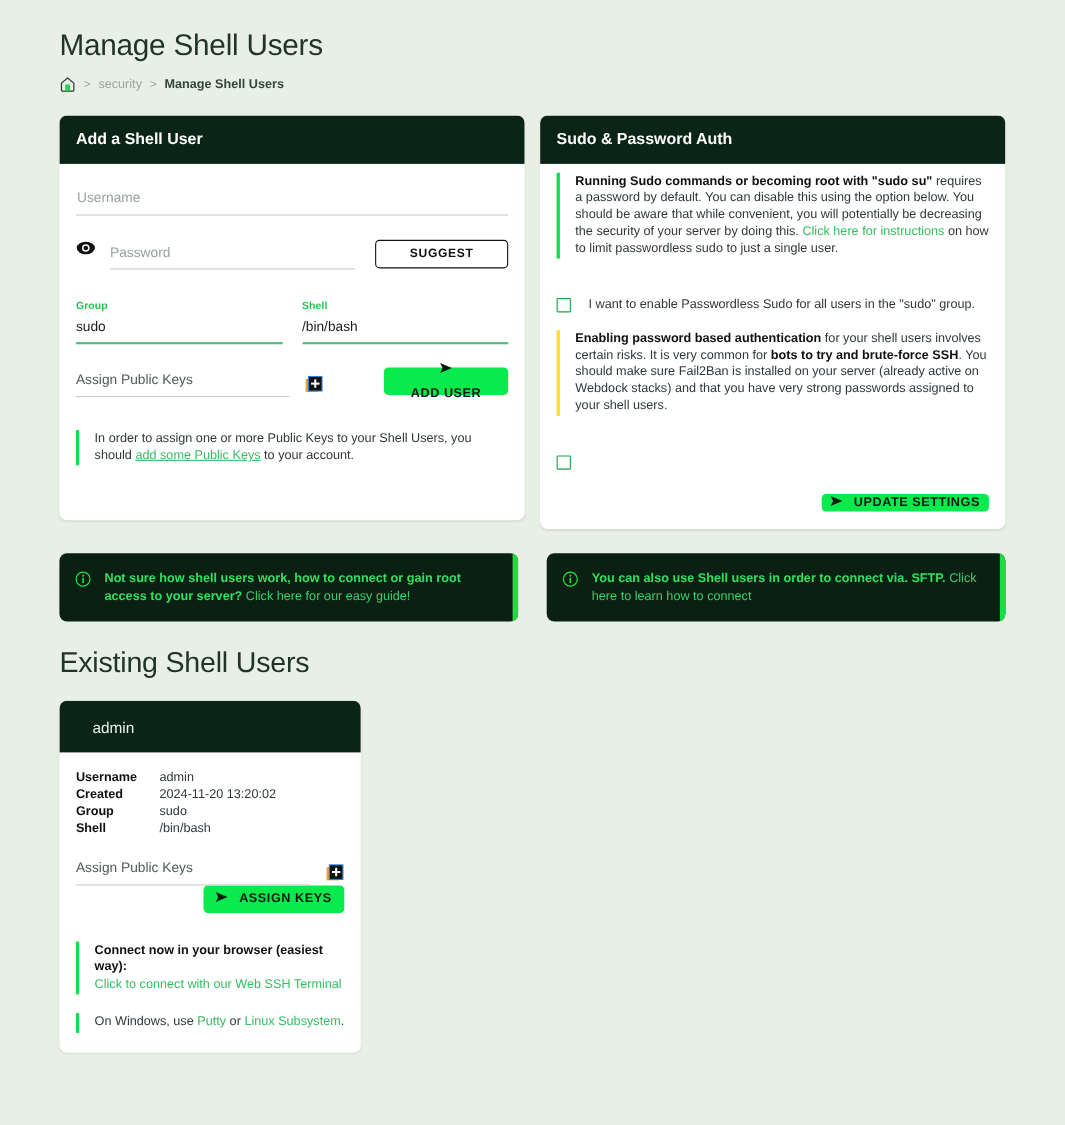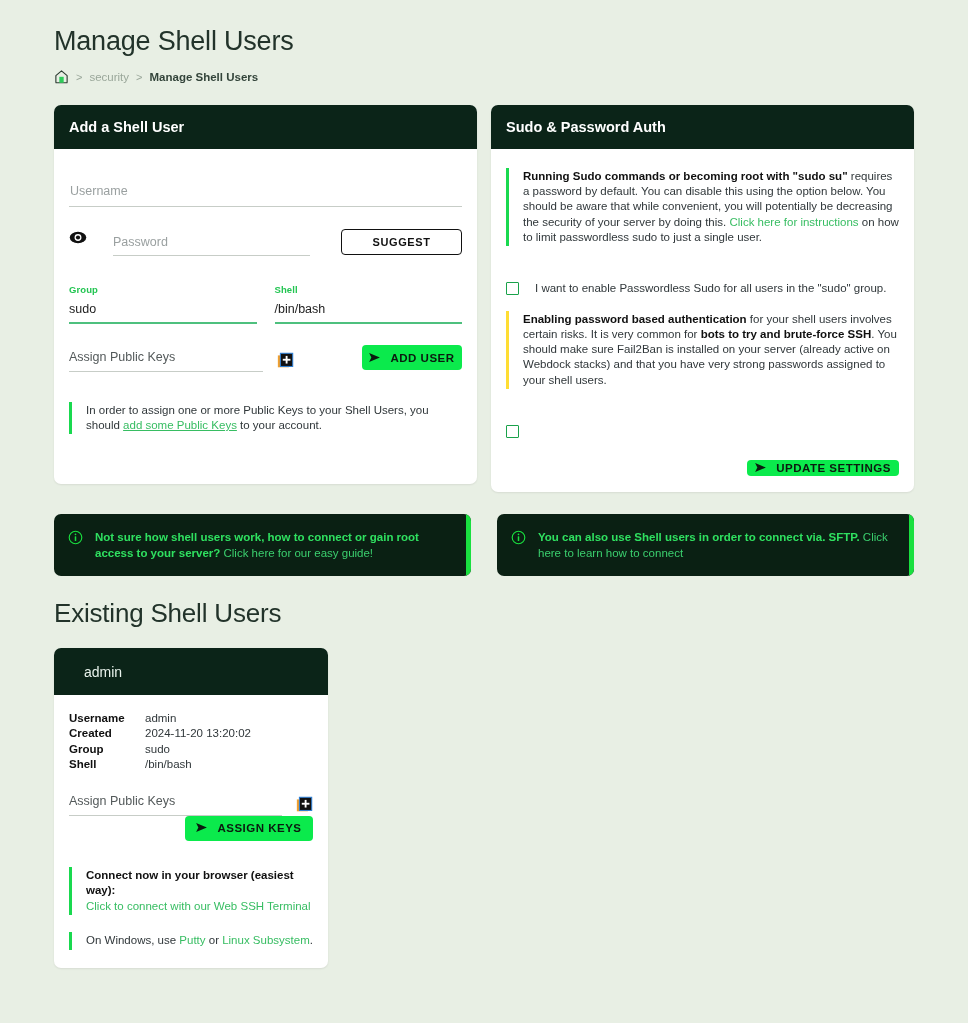--- a/index.html
+++ b/index.html
@@ -42,34 +42,34 @@
     box-shadow: 0 1px 2px rgba(0,0,0,.08);
     overflow: hidden;
   }
   .card-head {
     background: #0b2418;
     color: #ffffff;
     font-size: 14.5px;
     font-weight: bold;
     padding: 14px 15px;
   }
-  .card-body { padding: 19px 15px 16px 15px; }
+  .card-body { padding: 8px 15px 16px 15px; }
 
   
   .field {
     position: relative;
     border-bottom: 1px solid #c7cdc7;
     padding-bottom: 6px;
   }
   .field .ph {
     font-size: 12.5px; color: #9aa0a0;
     display: block; padding: 16px 1px 2px 1px;
   }
   .row-password {
-    display: flex; align-items: flex-end; gap: 13px;
+    display: flex; align-items: flex-end; gap: 0;
     margin-top: 22px;
   }
   .eye-icon { width: 22px; flex: none; margin-bottom: 8px; }
   .pw-field {
     flex: 1 1 auto;
     margin-left: 9px;
     border-bottom: 1px solid #c7cdc7;
     padding-bottom: 5px;
   }
   .pw-field .ph { font-size: 12.5px; color: #9aa0a0; padding: 0 0 2px 0; }
@@ -105,21 +105,21 @@
   .keys-icon { flex: none; margin: 0 0 3px 14px; width: 17px; height: 17px; }
   .btn-green {
     display: inline-flex; align-items: center; justify-content: center;
     gap: 10px;
     background: #0bea4c; color: #0b1a0f;
     border: none; border-radius: 4px;
     font-family: "Liberation Sans", sans-serif;
     font-size: 11.5px; font-weight: bold; letter-spacing: .5px;
     cursor: pointer;
   }
-  .btn-add-user { width: 100px; height: 25px; margin-left: auto; margin-bottom: 2px; }
+  .btn-add-user { width: 113px; height: 25px; margin-left: auto; margin-bottom: 2px; flex-direction: column; }
 
   
   .note {
     border-left: 3px solid #19d94f;
     padding: 1px 0 1px 14px;
     font-size: 11.5px; line-height: 1.32;
     color: #30373a;
   }
   .note.warn { border-left-color: #ffdd33; }
   .note-block { margin-top: 30px; }

